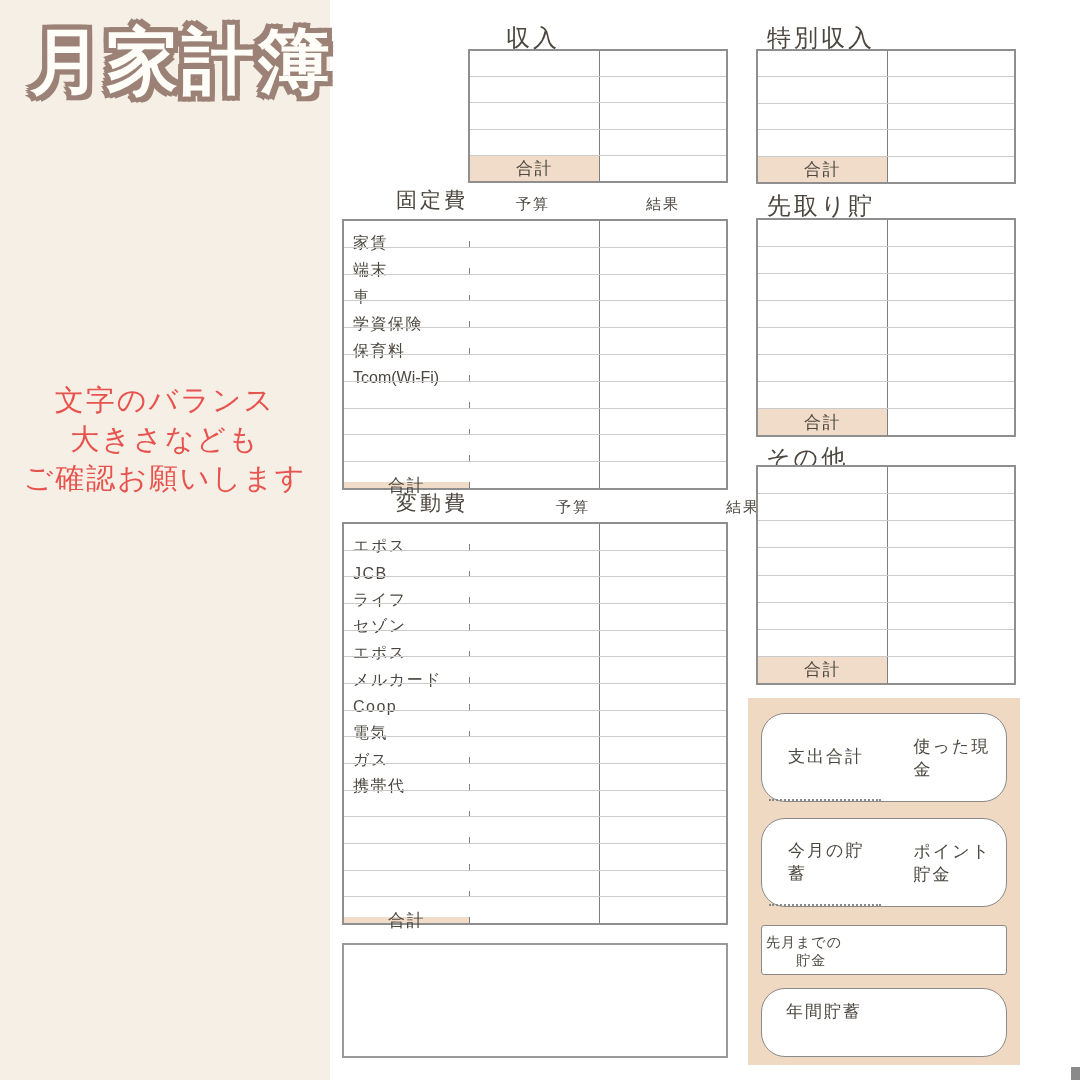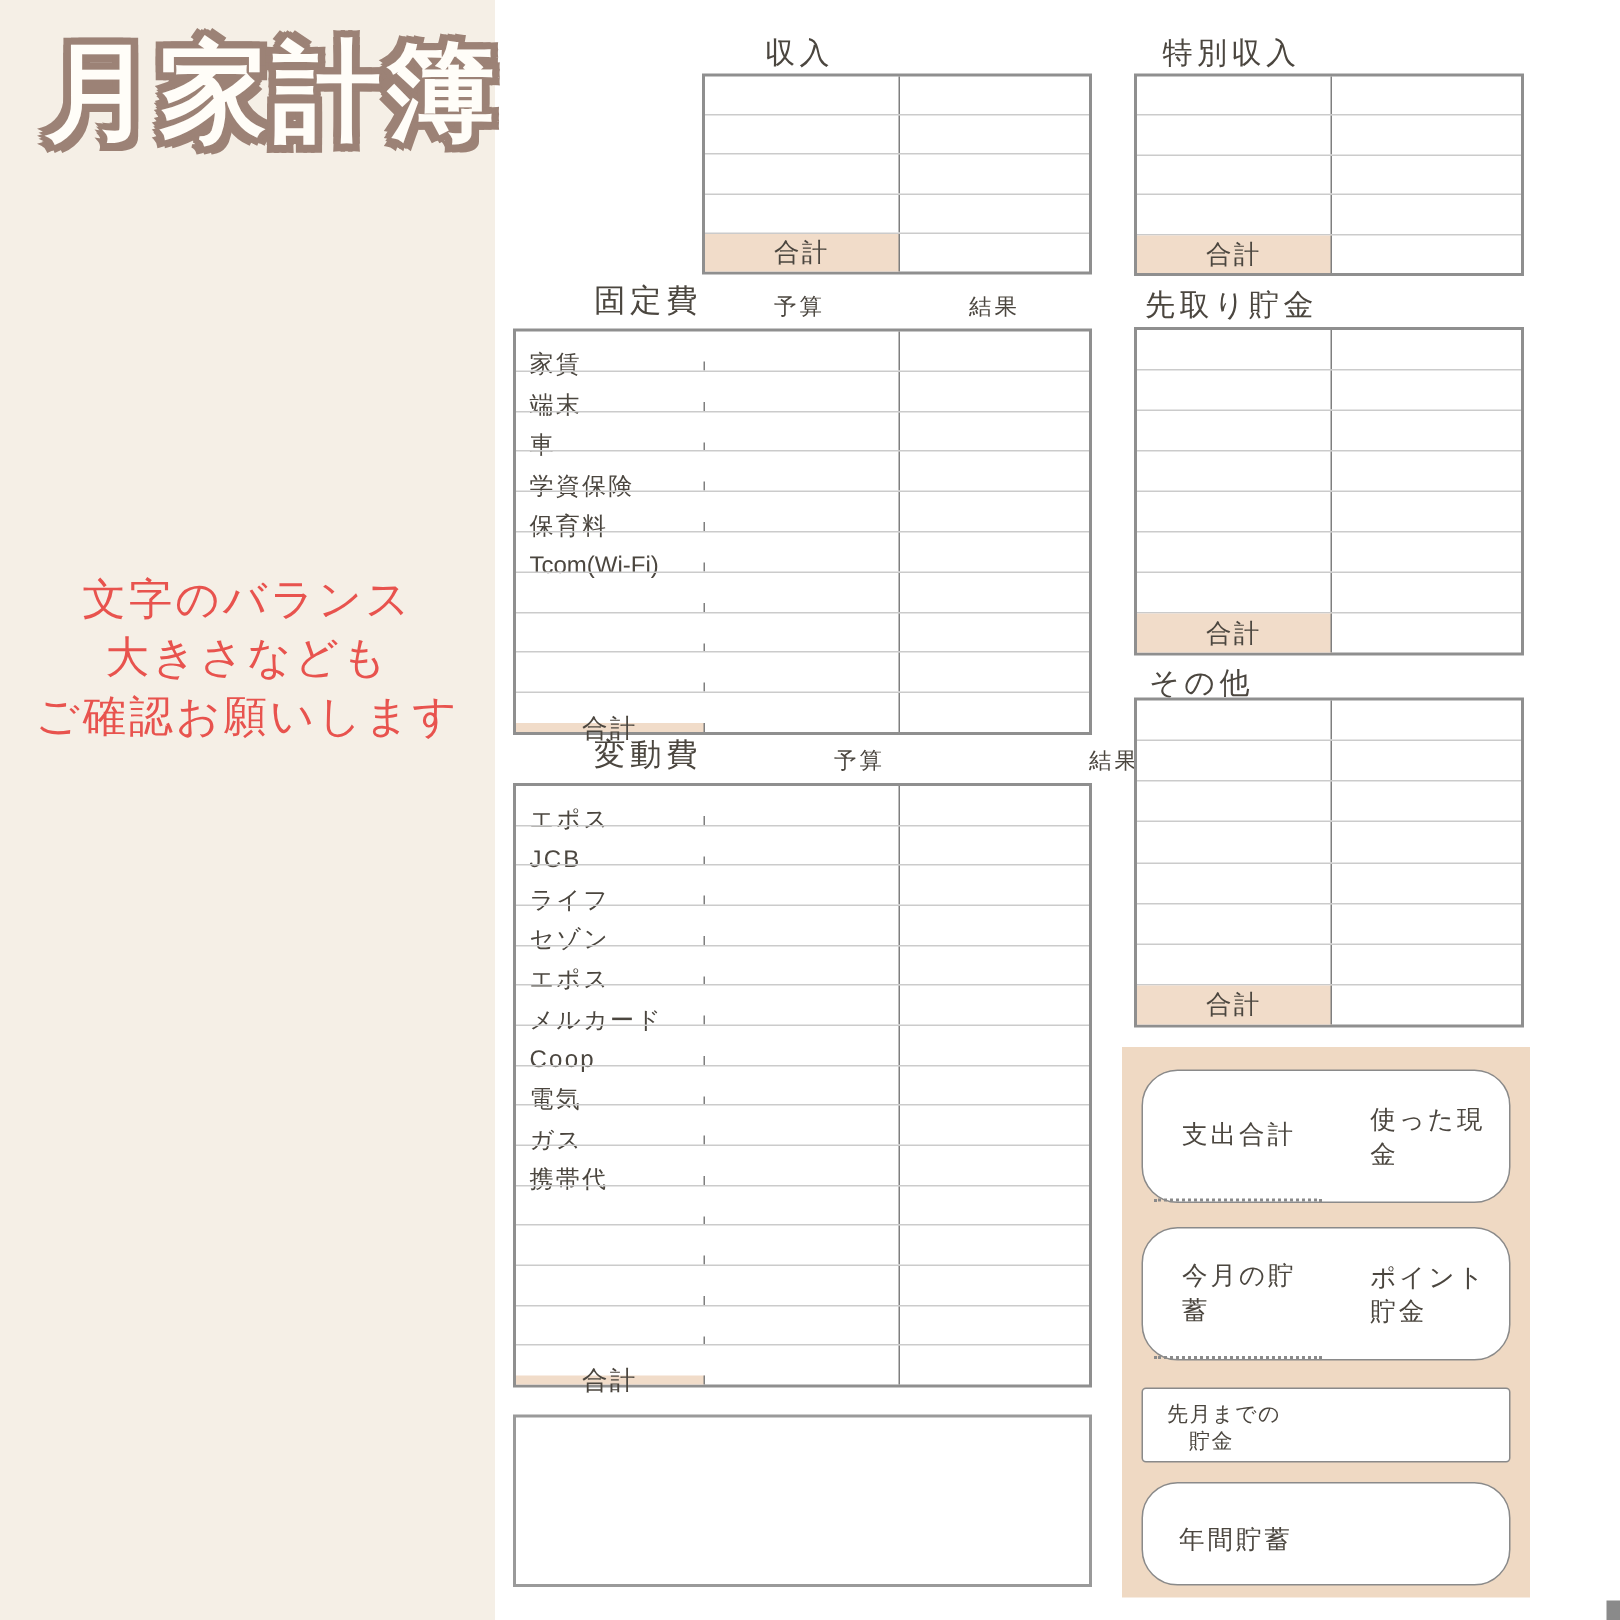--- a/index.html
+++ b/index.html
@@ -21,21 +21,21 @@
        5px -5px 0 #9c8276,  5px 0 0 #9c8276,  5px 5px 0 #9c8276,
       -4px -2px 0 #9c8276, -2px -4px 0 #9c8276, 2px -4px 0 #9c8276, 4px -2px 0 #9c8276,
        4px 2px 0 #9c8276,  2px 4px 0 #9c8276, -2px 4px 0 #9c8276, -4px 2px 0 #9c8276;
   }
   .note{
     position:absolute;left:-10px;top:381px;width:350px;z-index:5;
     color:#e8534e;font-size:29px;line-height:39px;letter-spacing:2px;
     text-align:center;white-space:pre-line;
   }
   
-  .ttl{position:absolute;height:24px;font-size:20px;letter-spacing:3px;text-align:center;color:#4b463f;font-family:Liberation Serif, serif;}
+  .ttl{position:absolute;height:24px;font-size:24px;letter-spacing:3px;text-align:center;color:#4b463f;font-family:Liberation Serif, serif;}
   .ttl.left{text-align:left;padding-left:10px;}
   .hdr3{position:absolute;display:flex;align-items:flex-end;height:26px;}
   .hdr3 .h1{width:126px;text-align:right;font-size:21px;letter-spacing:3px;}
   .hdr3 .h2,.hdr3 .h3{width:130px;text-align:center;font-size:15px;letter-spacing:2px;}
   .tbl{
     position:absolute;box-sizing:border-box;background:#ffffff;
     border:2px solid #8f8f8f;display:flex;flex-direction:column;
   }
   .r{display:flex;flex:1 1 0;min-height:0;border-top:1px solid #cbcbcb;}
   .r:first-child{border-top:none;}
@@ -49,23 +49,23 @@
   
   .panel{position:absolute;left:748px;top:698px;width:272px;height:367px;background:#efd9c3;}
   .card{
     position:absolute;left:13px;width:246px;box-sizing:border-box;background:#ffffff;
     border:1.5px solid #8a8a8a;display:flex;
   }
   .card.round{border-radius:24px;}
   .card .half{flex:1 1 0;display:flex;align-items:center;padding-left:26px;
     font-size:17px;letter-spacing:2px;color:#4b463f;}
   .card .half.top{border-bottom:2px dotted #8a8a8a;margin:0 7px;padding-left:19px;}
-  .card .one{flex:1;display:flex;align-items:flex-start;padding:26px 0 0 24px;
+  .card .one{flex:1;display:flex;align-items:flex-start;padding:11px 0 0 24px;
     font-size:17px;letter-spacing:2px;color:#4b463f;}
-  .card .small{font-size:14px;line-height:18px;white-space:pre;padding:7px 0 0 16px;letter-spacing:1px;}
+  .card .small{font-size:14px;line-height:18px;white-space:pre;padding:7px 0 0 4px;letter-spacing:1px;text-align:center;}
   
   .memo{position:absolute;left:342px;top:943px;width:386px;height:115px;
     box-sizing:border-box;border:2px solid #9a9a9a;background:#ffffff;}
   .corner{position:absolute;left:1071px;top:1067px;width:9px;height:13px;background:#8a8a8a;}
 </style>
 </head>
 <body>
 
 <div class="stage">
 

